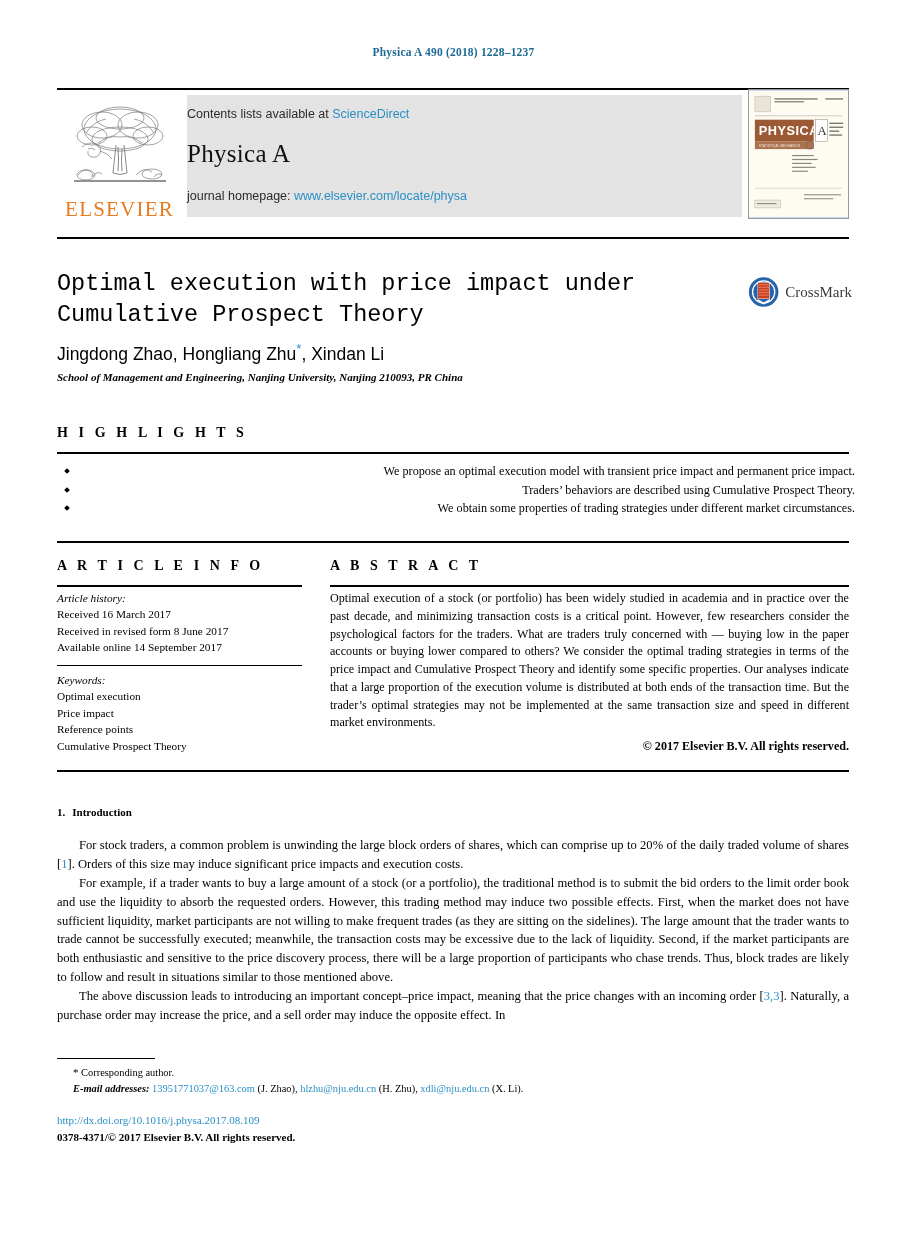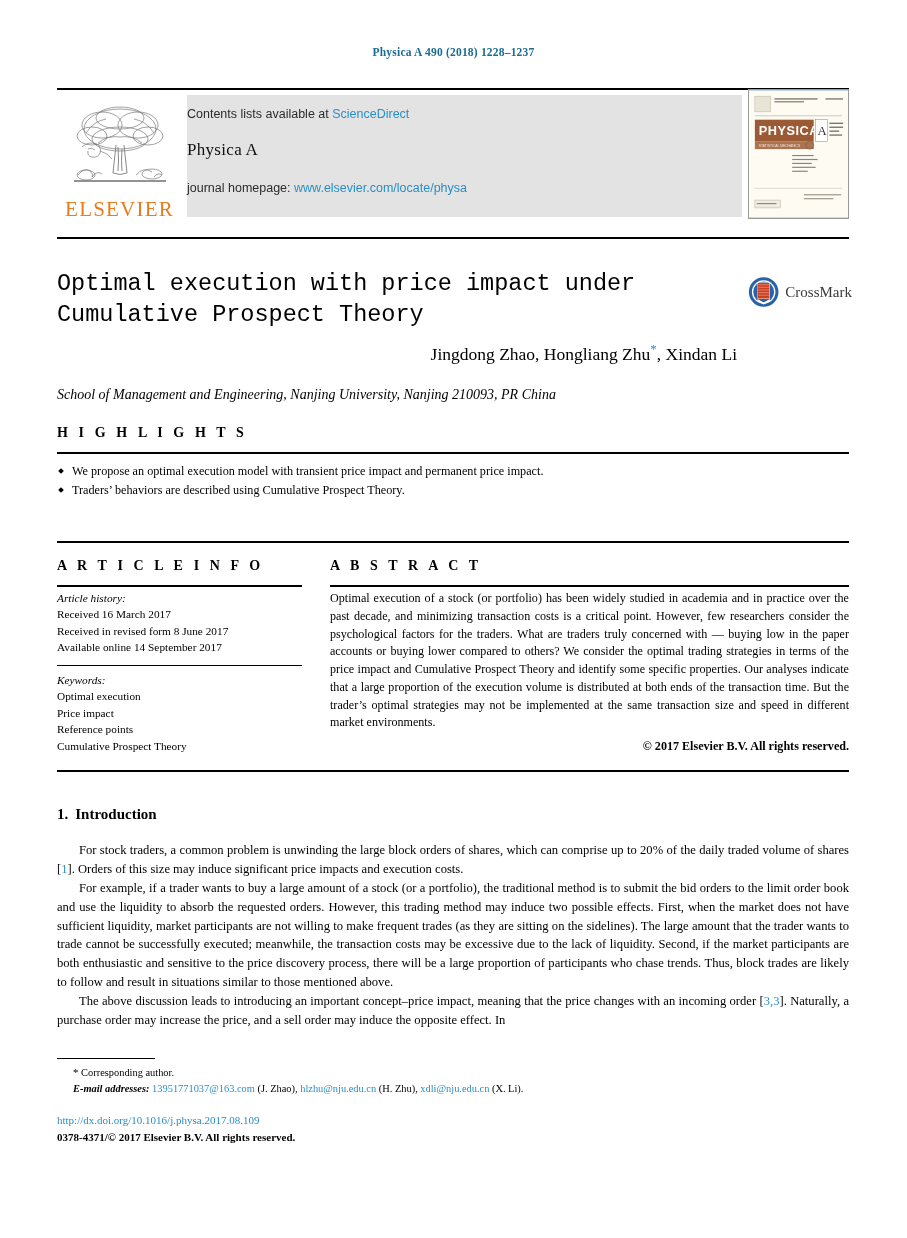--- a/index.html
+++ b/index.html
@@ -77,21 +77,21 @@
   }
   .contents-line {
     font-family: "Liberation Sans", sans-serif;
     font-size: 12.5px;
     color: #2b2b2b;
     padding-top: 12px;
   }
   .contents-line .sd-link { color: #2a8fc4; }
   .journal-title {
     font-family: "Liberation Serif", serif;
-    font-size: 17px;
+    font-size: 25px;
     color: #111;
     margin-top: 19px;
     letter-spacing: .3px;
   }
   .homepage-line {
     font-family: "Liberation Sans", sans-serif;
     font-size: 12.5px;
     color: #2b2b2b;
     margin-top: 21px;
   }
@@ -119,33 +119,32 @@
   }
   .paper-title {
     font-family: Liberation Mono, monospace;
     font-size: 23.5px;
     line-height: 1.32;
     color: #000;
     margin: 0;
     font-weight: normal;
   }
   .authors {
-    font-family: Liberation Serif, serif;
+    font-family: Liberation Sans, sans-serif;
     font-size: 17.5px;
     margin-top: 11px;
     color: #000;
-    text-align: right;
   }
   .authors .star { color: #2a8fc4; font-size: 13px; vertical-align: super; }
   .affiliation {
     font-family: "Liberation Serif", serif;
     font-style: italic;
-    font-weight: normal;
-    font-size: 14px;
-    margin-top: 22px;
+    font-weight: bold;
+    font-size: 11px;
+    margin-top: 6px;
     color: #000;
   }
 
   .crossmark {
     position: absolute;
     left: 748px; top: 272px;
     width: 104px;
     height: 40px;
     display: flex;
     align-items: center;
@@ -163,25 +162,26 @@
     font-weight: bold;
     font-size: 14px;
     letter-spacing: 3.6px;
     color: #000;
   }
   #highlights-head { position: absolute; left: 57px; top: 425px; }
   #hl-rule { left: 57px; top: 452px; width: 792px; height: 2px; }
 
   .highlights-list {
     position: absolute;
-    left: 57px; top: 462px;
+    left: 63px; top: 462px;
     width: 792px;
     margin: 0;
     padding: 0;
     list-style: none;
+    text-align: right;
   }
   .highlights-list li {
     font-family: "Liberation Serif", serif;
     font-size: 12.2px;
     line-height: 1.52;
     padding-left: 15px;
     position: relative;
     color: #000;
   }
   .highlights-list li:before {
@@ -239,21 +239,21 @@
 
   
   .body-section {
     position: absolute;
     left: 57px; top: 806px;
     width: 792px;
   }
   .sec-heading {
     font-family: "Liberation Serif", serif;
     font-weight: bold;
-    font-size: 15px;
+    font-size: 11px;
     margin: 0 0 18px 0;
   }
   .sec-heading .num { margin-right: 7px; }
   .body-para {
     font-family: "Liberation Serif", serif;
     font-size: 12.6px;
     line-height: 1.5;
     text-align: justify;
     text-indent: 22px;
     margin: 0;
@@ -422,20 +422,21 @@
       <path d="M11 26 L18 30 L25 26 L25 28.5 L18 32.5 L11 28.5 Z" fill="#ffffff"></path>
     </svg>
     <span class="crossmark-text">CrossMark</span>
   </div>
 
   <div class="section-label" id="highlights-head">H I G H L I G H T S</div>
   <div class="rule-thick" id="hl-rule"></div>
   <ul class="highlights-list">
     <li>We propose an optimal execution model with transient price impact and permanent price impact.</li>
     <li>Traders’ behaviors are described using Cumulative Prospect Theory.</li>
+    <li>We obtain some properties of trading strategies under different market circumstances.</li>
   </ul>
   <div class="rule-thick" id="hl-bottom-rule"></div>
 
   <div class="section-label" id="info-head">A R T I C L E    I N F O</div>
   <div class="section-label" id="abstract-head">A B S T R A C T</div>
   <div class="rule-thick" id="info-rule"></div>
   <div class="rule-thick" id="abs-rule"></div>
 
   <div class="info-col">
     <div class="it">Article history:</div>

